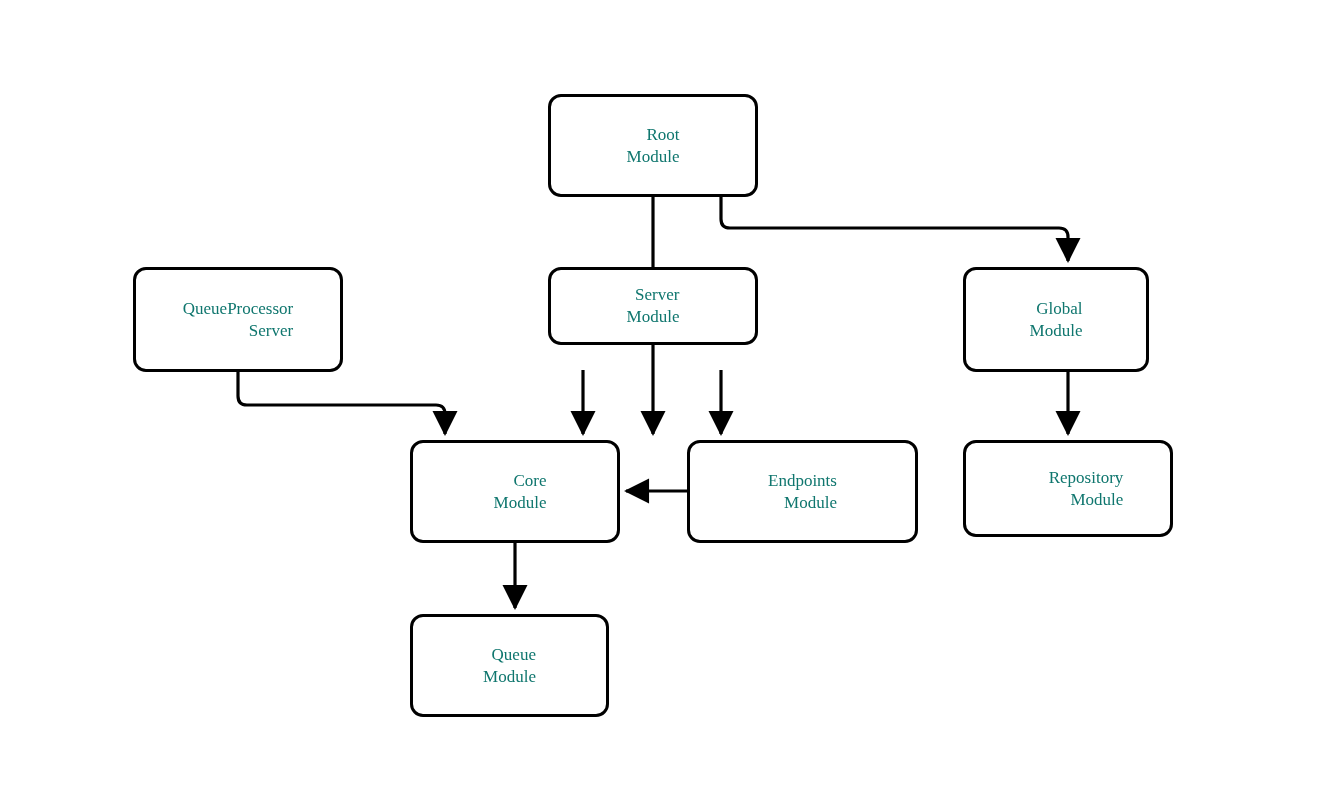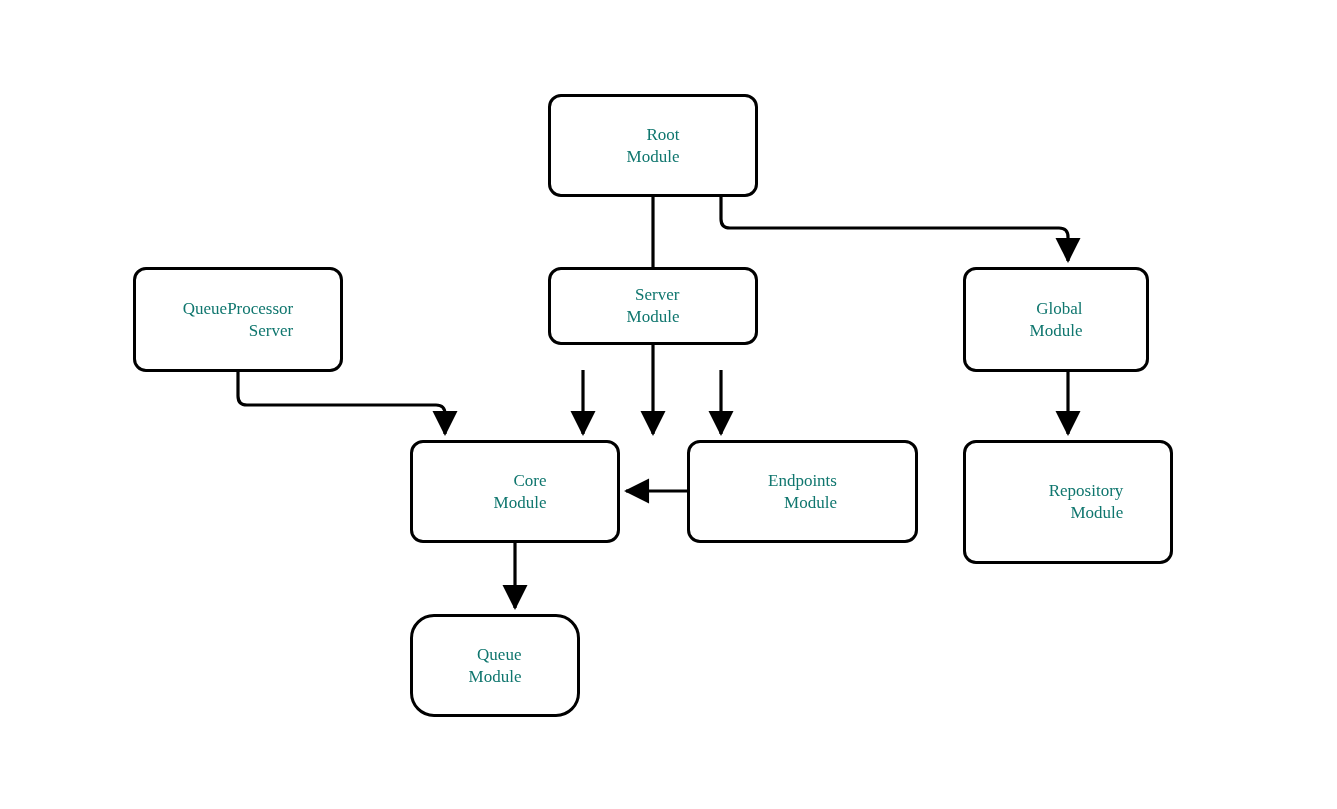--- a/index.html
+++ b/index.html
@@ -105,23 +105,23 @@
   <div class="node" style="left:410px; top:440px; width:210px; height:103px;padding-left:10px;">
     <div class="node-label">Core
 Module</div>
   </div>
 
   <div class="node" style="left:687px; top:440px; width:231px; height:103px;">
     <div class="node-label">Endpoints
 Module</div>
   </div>
 
-  <div class="node" style="left:963px; top:440px; width:210px; height:124px;padding-left:36px;">
+  <div class="node" style="left:963px; top:440px; width:210px; height:97px;padding-left:36px;">
     <div class="node-label">Repository
 Module</div>
   </div>
 
-  <div class="node" style="left:410px; top:614px; width:170px; height:103px;border-radius:24px;">
+  <div class="node" style="left:410px; top:614px; width:199px; height:103px;">
     <div class="node-label">Queue
 Module</div>
   </div>
 
 </div>
 
 </body></html>

